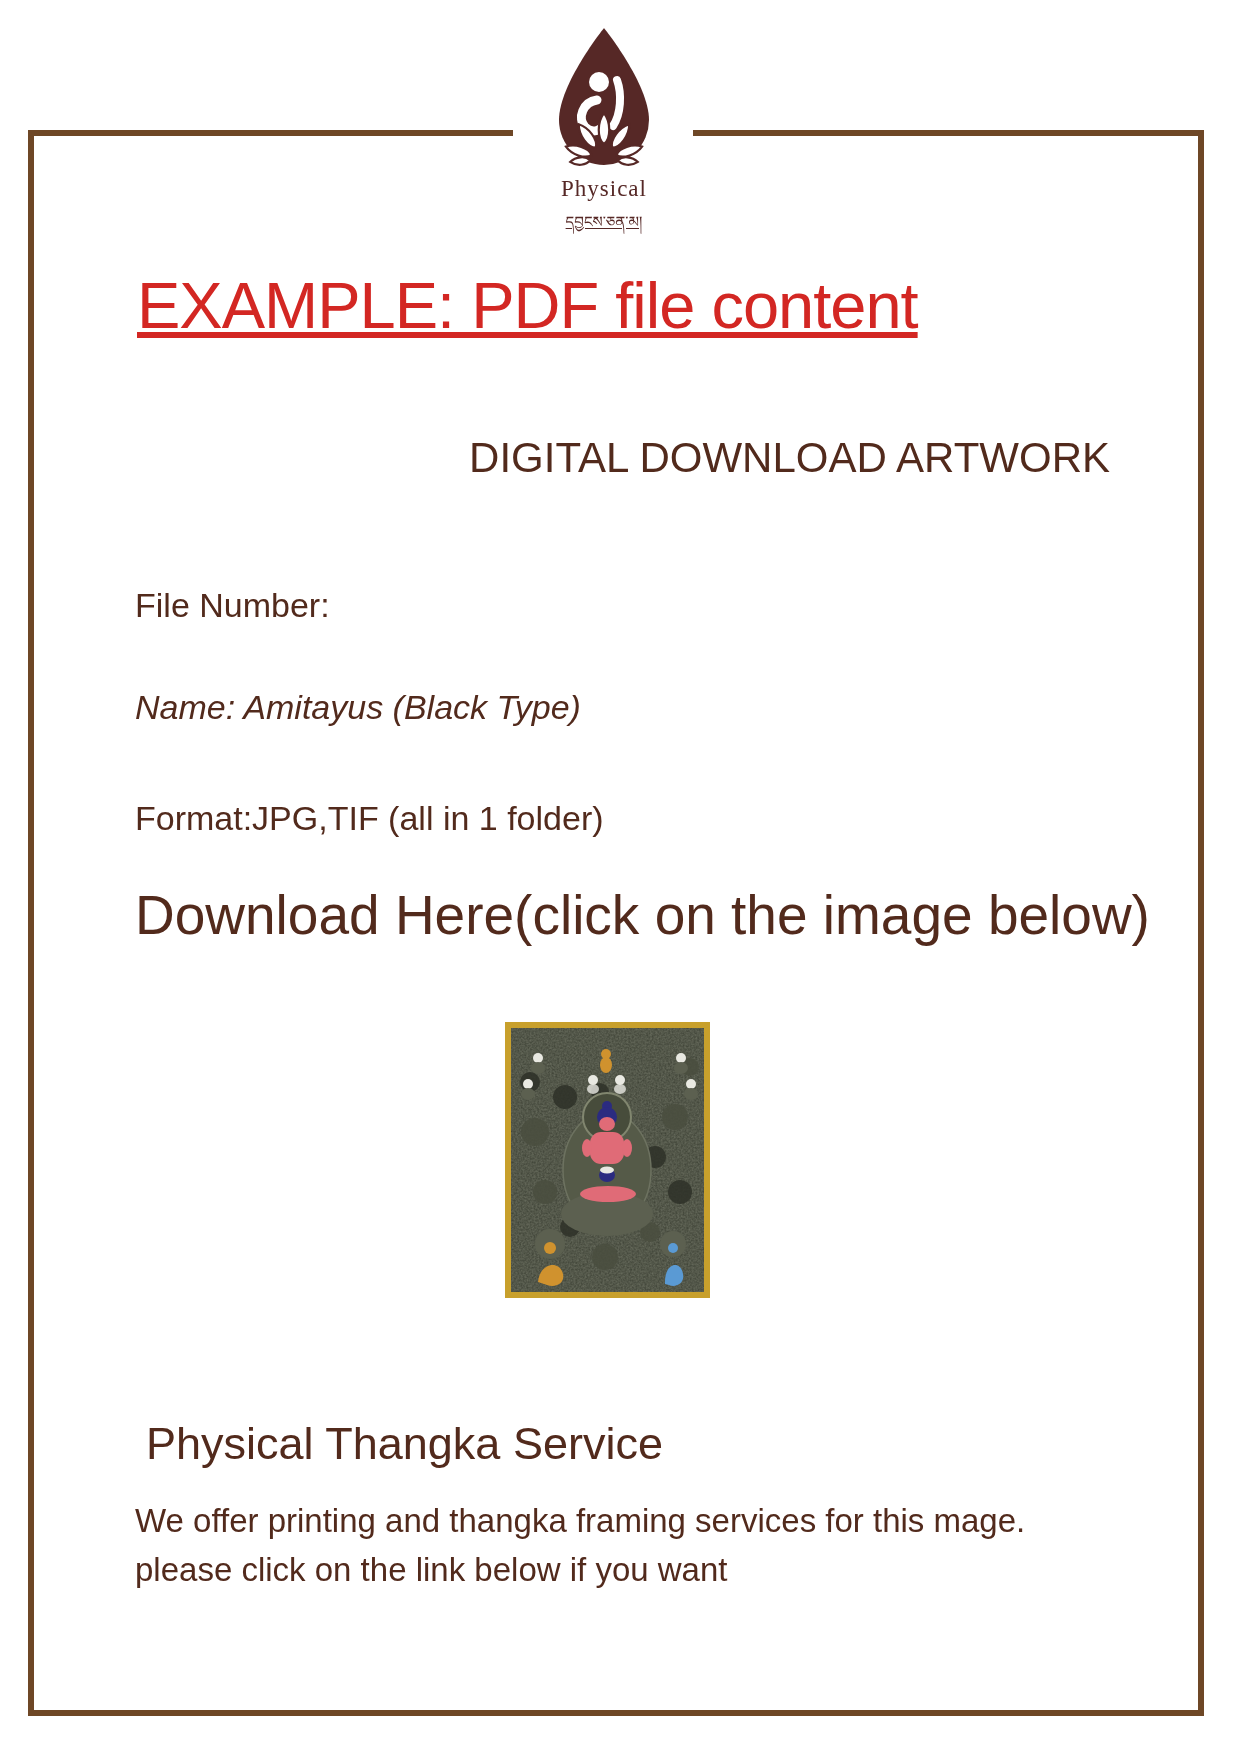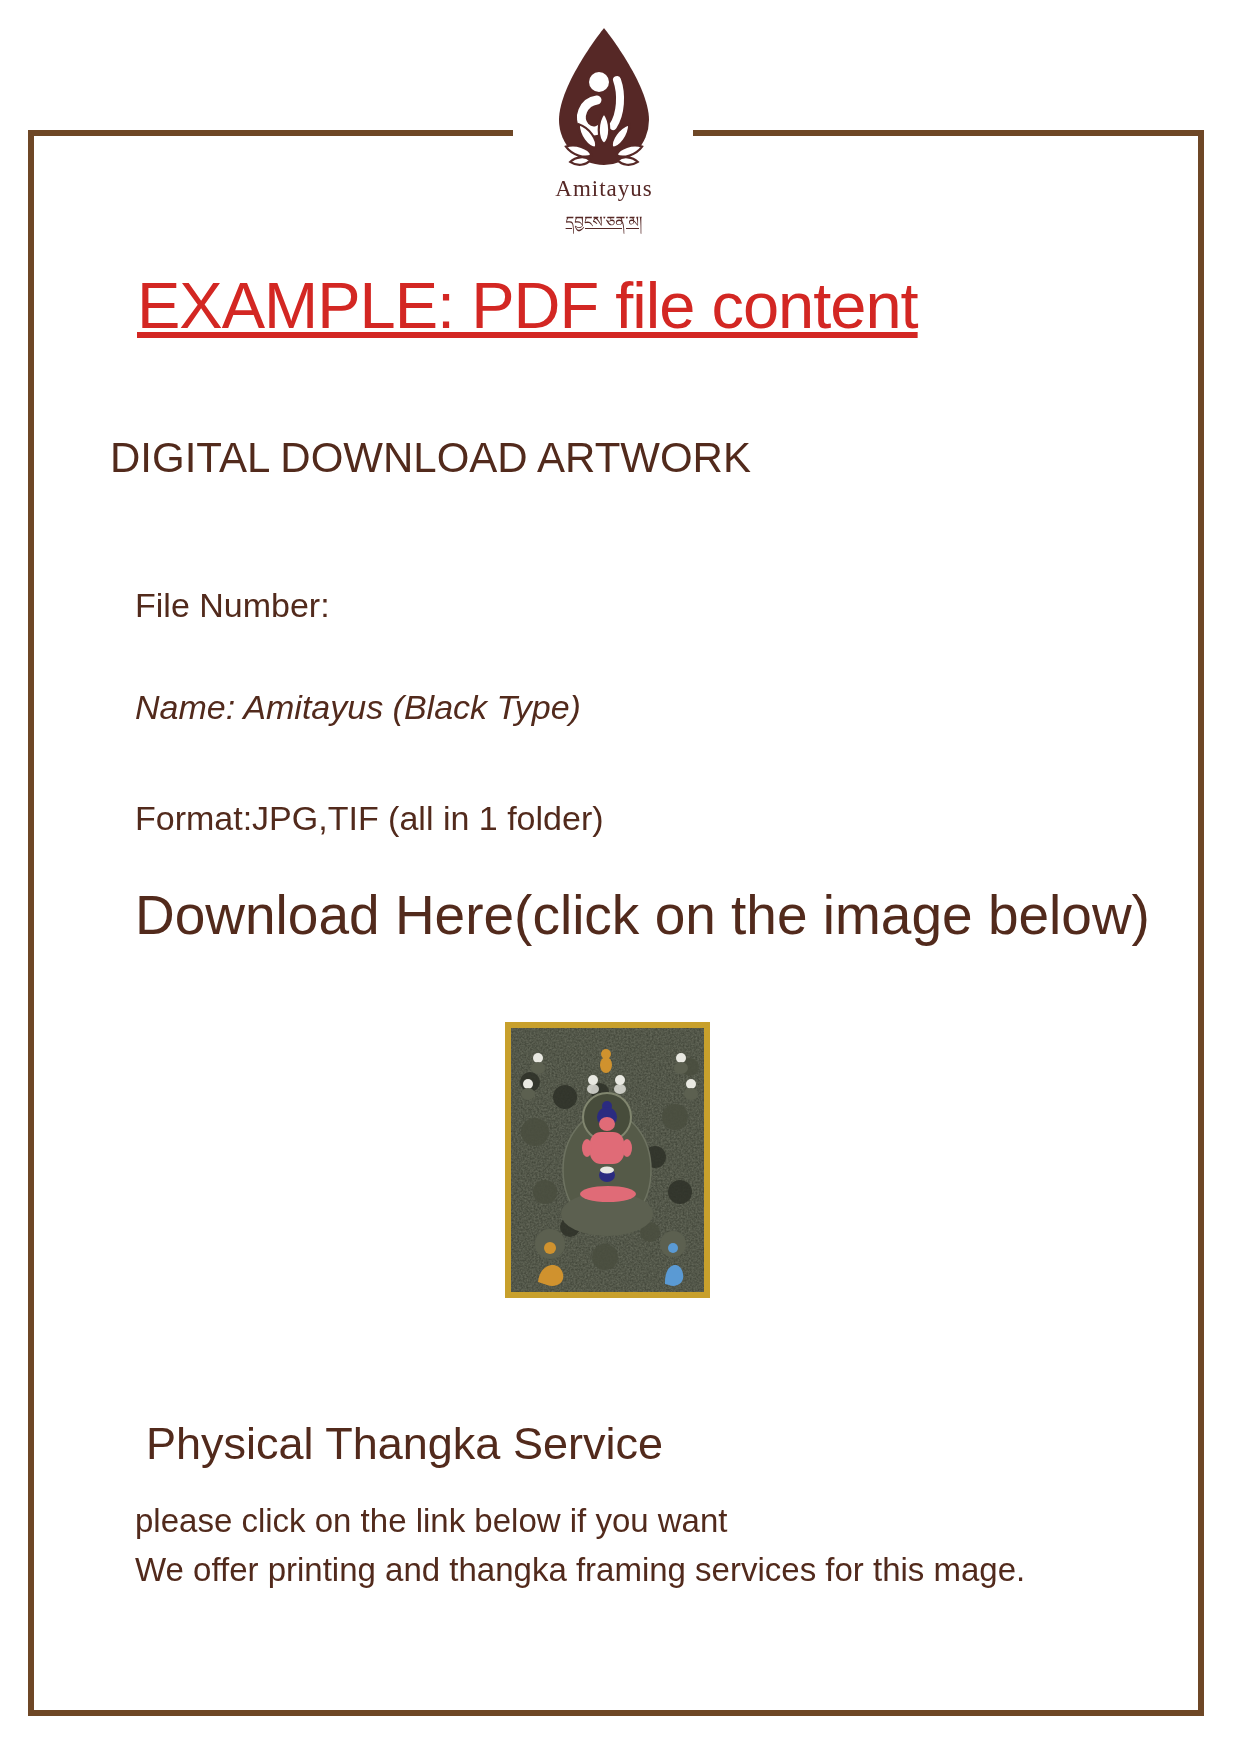--- a/index.html
+++ b/index.html
@@ -38,21 +38,21 @@
   .logo-petal{fill:#ffffff;stroke:var(--logo-maroon,#562826);stroke-width:2.2;}
 
   
   .example-heading{
     left:137px;top:268px;
     font-size:65px;letter-spacing:-1px;
     color:var(--accent-red,#d32723);
     text-decoration:underline;
   }
   .subtitle{
-    left:110px;top:434px;width:1000px;text-align:left;
+    left:110px;top:434px;width:1000px;text-align:right;
     font-size:42px;color:var(--text-brown,#522a1c);
   }
   .file-line{left:135px;font-size:34px;}
   .file-number-row{top:586px;display:flex;gap:66px;}
   .name-line{top:688px;font-style:italic;}
   .format-line{top:781px;margin-top:18px;}
   .download-heading{left:135px;top:883px;font-size:55px;}
   .service-heading{left:127px;top:1418px;font-size:45px;margin-left:19px;}
   .service-body{left:135px;top:1496px;font-size:33px;line-height:49px;}
   .service-body div{white-space:nowrap;}
@@ -93,21 +93,21 @@
     <g transform="translate(75,133)">
       <path class="logo-petal" transform="rotate(-72) translate(0,-26)" d="M0 -14 C6 -6 6 8 0 13 C-6 8 -6 -6 0 -14 Z"></path>
       <path class="logo-petal" transform="rotate(-36) translate(0,-28)" d="M0 -15 C6.5 -6 6.5 9 0 14 C-6.5 9 -6.5 -6 0 -15 Z"></path>
       <path class="logo-petal" transform="rotate(36) translate(0,-28)" d="M0 -15 C6.5 -6 6.5 9 0 14 C-6.5 9 -6.5 -6 0 -15 Z"></path>
       <path class="logo-petal" transform="rotate(72) translate(0,-26)" d="M0 -14 C6 -6 6 8 0 13 C-6 8 -6 -6 0 -14 Z"></path>
       <path class="logo-petal" transform="translate(0,-30)" d="M0 -16 C7 -7 7 10 0 15 C-7 10 -7 -7 0 -16 Z"></path>
       <path class="logo-petal" transform="rotate(-95) translate(0,-24)" d="M0 -10 C5 -4 5 6 0 10 C-5 6 -5 -4 0 -10 Z"></path>
       <path class="logo-petal" transform="rotate(95) translate(0,-24)" d="M0 -10 C5 -4 5 6 0 10 C-5 6 -5 -4 0 -10 Z"></path>
     </g>
   </svg>
-  <div class="brand-name">Amitayus</div>
+  <div class="brand-name">Physical</div>
   <div class="brand-tibetan">དབྱངས་ཅན་མ།</div>
 </div>
 
 <div class="abs example-heading">EXAMPLE: PDF file content</div>
 
 <div class="abs subtitle">DIGITAL DOWNLOAD ARTWORK</div>
 
 <div class="abs file-line file-number-row">
   <span>File Number:</span>
 </div>
@@ -179,15 +179,15 @@
     <circle class="tg-goldfig" cx="45" cy="226" r="6"></circle>
     <path class="tg-goldfig" d="M33 260 C35 240 55 238 58 252 C60 262 50 266 42 263 Z"></path>
     <circle class="tg-gray" cx="168" cy="222" r="13"></circle>
     <circle class="tg-bluefig" cx="168" cy="226" r="5"></circle>
     <path class="tg-bluefig" d="M160 262 C159 240 176 238 178 252 C180 262 170 266 164 263 Z"></path>
   </svg>
 </div>
 
 <div class="abs service-heading">Physical Thangka Service</div>
 <div class="abs service-body">
+  <div>We offer printing and thangka framing services for this mage.</div>
   <div>please click on the link below if you want</div>
-  <div>We offer printing and thangka framing services for this mage.</div>
 </div>
 
 </body></html>

